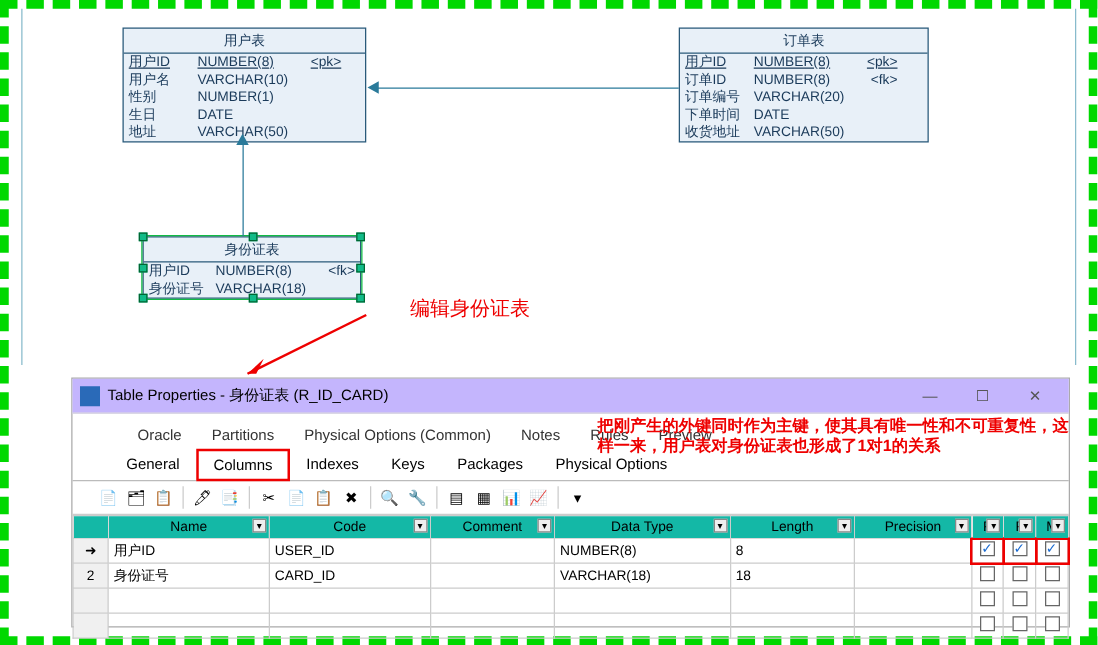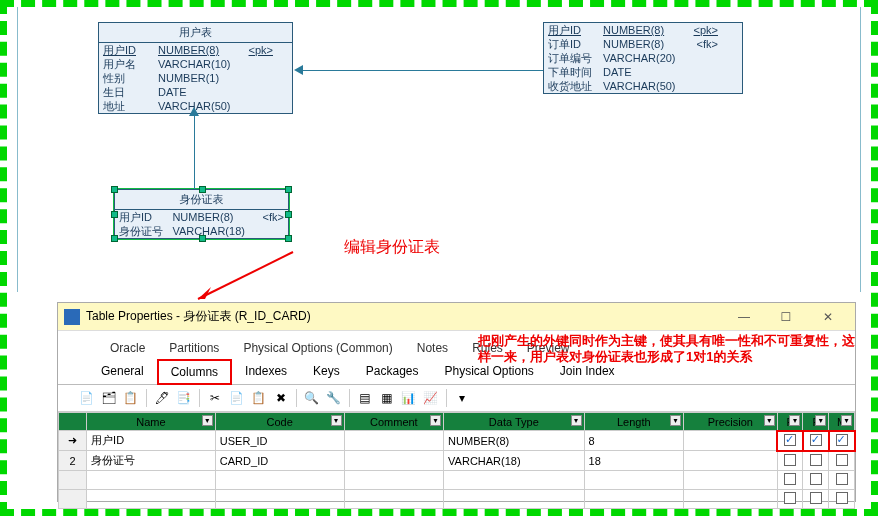--- a/index.html
+++ b/index.html
@@ -24,40 +24,40 @@
 .connector{position:absolute;background:#2a7a9a}
 .arrow-head{position:absolute;width:0;height:0}
 .arrow-left{border-top:5px solid transparent;border-bottom:5px solid transparent;border-right:9px solid #2a7a9a}
 .arrow-up{border-left:5px solid transparent;border-right:5px solid transparent;border-bottom:9px solid #2a7a9a}
 
 .red-label{position:absolute;color:#e00;font-size:16px}
 .red-arrow-svg{position:absolute}
 
 
 .dialog{position:absolute;left:50px;top:295px;right:15px;bottom:7px;background:#fff;border:1px solid #aaa}
-.titlebar{display:flex;align-items:center;height:28px;background:#fef9c3;border-bottom:1px solid #ddd;padding:0 6px;font-size:12px}
+.titlebar{display:flex;align-items:center;height:28px;background:#c4b5fd;border-bottom:1px solid #ddd;padding:0 6px;font-size:12px}
 .titlebar .ico{width:16px;height:16px;background:#2a6ab8;margin-right:6px}
 .titlebar .ttl{flex:1}
 .winbtns{display:flex}
 .winbtn{width:42px;height:24px;display:flex;align-items:center;justify-content:center;color:#555;font-family:Arial}
 .tabs{display:flex;padding:0 40px;margin-top:6px;font-size:12px;color:#333}
 .tabs .tab{padding:4px 12px;cursor:default}
 .tabs2{display:flex;padding:0 30px;border-bottom:1px solid #bbb}
 .tabs2 .tab{padding:4px 12px;border:1px solid transparent;margin-bottom:-1px}
 .tabs2 .tab.sel{border:1px solid #bbb;border-bottom:1px solid #fff;background:#fff}
 .red-box-tab{border:2px solid #e00!important}
 
 .toolbar{display:flex;align-items:center;gap:4px;padding:4px 20px;border-bottom:1px solid #ccc}
 .tbtn{width:18px;height:18px;display:flex;align-items:center;justify-content:center;border:1px solid transparent;font-size:12px}
 .sep{width:1px;height:18px;background:#ccc;margin:0 2px}
 
 .grid{display:table;width:100%;border-collapse:collapse;font-size:11px}
 .grid .gr{display:table-row}
 .grid .gc{display:table-cell;border:1px solid #ccc;padding:2px 4px;height:18px;vertical-align:middle;overflow:hidden}
-.grid .hd .gc{background:#15803d;position:relative;text-align:center}
+.grid .hd .gc{background:#14b8a6;position:relative;text-align:center}
 .grid .hd .gc .dd{position:absolute;right:2px;top:2px;width:11px;height:11px;border:1px solid #888;font-size:8px;line-height:9px;text-align:center;background:#eee}
 .rowh{width:24px;background:#f0f0f0;text-align:center}
 .chk{width:12px;height:12px;display:inline-block;border:1px solid #666;background:#fff;position:relative}
 .chk.on::after{content:"✓";color:#1a6ad0;position:absolute;left:0;top:-2px;font-size:11px}
 .red-outline{outline:2px solid #e00;outline-offset:-1px}
 
 .red-note{position:absolute;color:#e00;font-size:13px;font-weight:700;line-height:16px}
 
 .wm{position:absolute;right:20px;bottom:10px;color:#ccc;font-size:11px;opacity:.4}
 </style>
@@ -92,20 +92,21 @@
           </div>
           <div class="row">
             <span class="col1">地址</span>
             <span class="col2">VARCHAR(50)</span>
             <span class="col3"></span>
           </div>
         </div>
   </div>
 
   <div class="entity" style="left:525px;top:15px;width:200px">
+    <div class="title">订单表</div>
     <div id="ent-order">
           <div class="row">
             <span class="col1 pk">用户ID</span>
             <span class="col2 pk">NUMBER(8)</span>
             <span class="col3 pk">&lt;pk&gt;</span>
           </div>
           <div class="row">
             <span class="col1">订单ID</span>
             <span class="col2">NUMBER(8)</span>
             <span class="col3">&lt;fk&gt;</span>
@@ -151,21 +152,21 @@
           </div>
         </div>
   </div>
 
   <div class="connector" style="left:284px;top:63px;width:241px;height:1px"></div>
   <div class="arrow-head arrow-left" style="left:276px;top:58px"></div>
 
   <div class="connector" style="left:176px;top:107px;width:1px;height:75px"></div>
   <div class="arrow-head arrow-up" style="left:171px;top:100px"></div>
 
-  <div class="red-label" style="left:326px;top:230px">编辑身份证表</div>
+  <div class="red-label" style="left:310px;top:230px">编辑身份证表</div>
 
   <svg class="red-arrow-svg" style="left:165px;top:240px;width:120px;height:60px">
     <line x1="110" y1="5" x2="15" y2="52" stroke="#e00" stroke-width="2"></line>
     <polygon points="15,52 28,40 22,52" fill="#e00"></polygon>
   </svg>
 </div>
 
 <div class="dialog">
   <div class="titlebar">
     <div class="ico"></div>
@@ -185,21 +186,20 @@
         <span class="tab">Rules</span>
         <span class="tab">Preview</span>
       </div>
   <div class="tabs2" id="tabs2">
         <span class="tab">General</span>
         <span class="tab sel red-box-tab">Columns</span>
         <span class="tab">Indexes</span>
         <span class="tab">Keys</span>
         <span class="tab">Packages</span>
         <span class="tab">Physical Options</span>
-        <span class="tab">Join Index</span>
       </div>
 
   <div class="toolbar">
     <div class="tbtn">📄</div>
     <div class="tbtn">🗂</div>
     <div class="tbtn">📋</div>
     <div class="sep"></div>
     <div class="tbtn">🖊</div>
     <div class="tbtn">📑</div>
     <div class="sep"></div>

